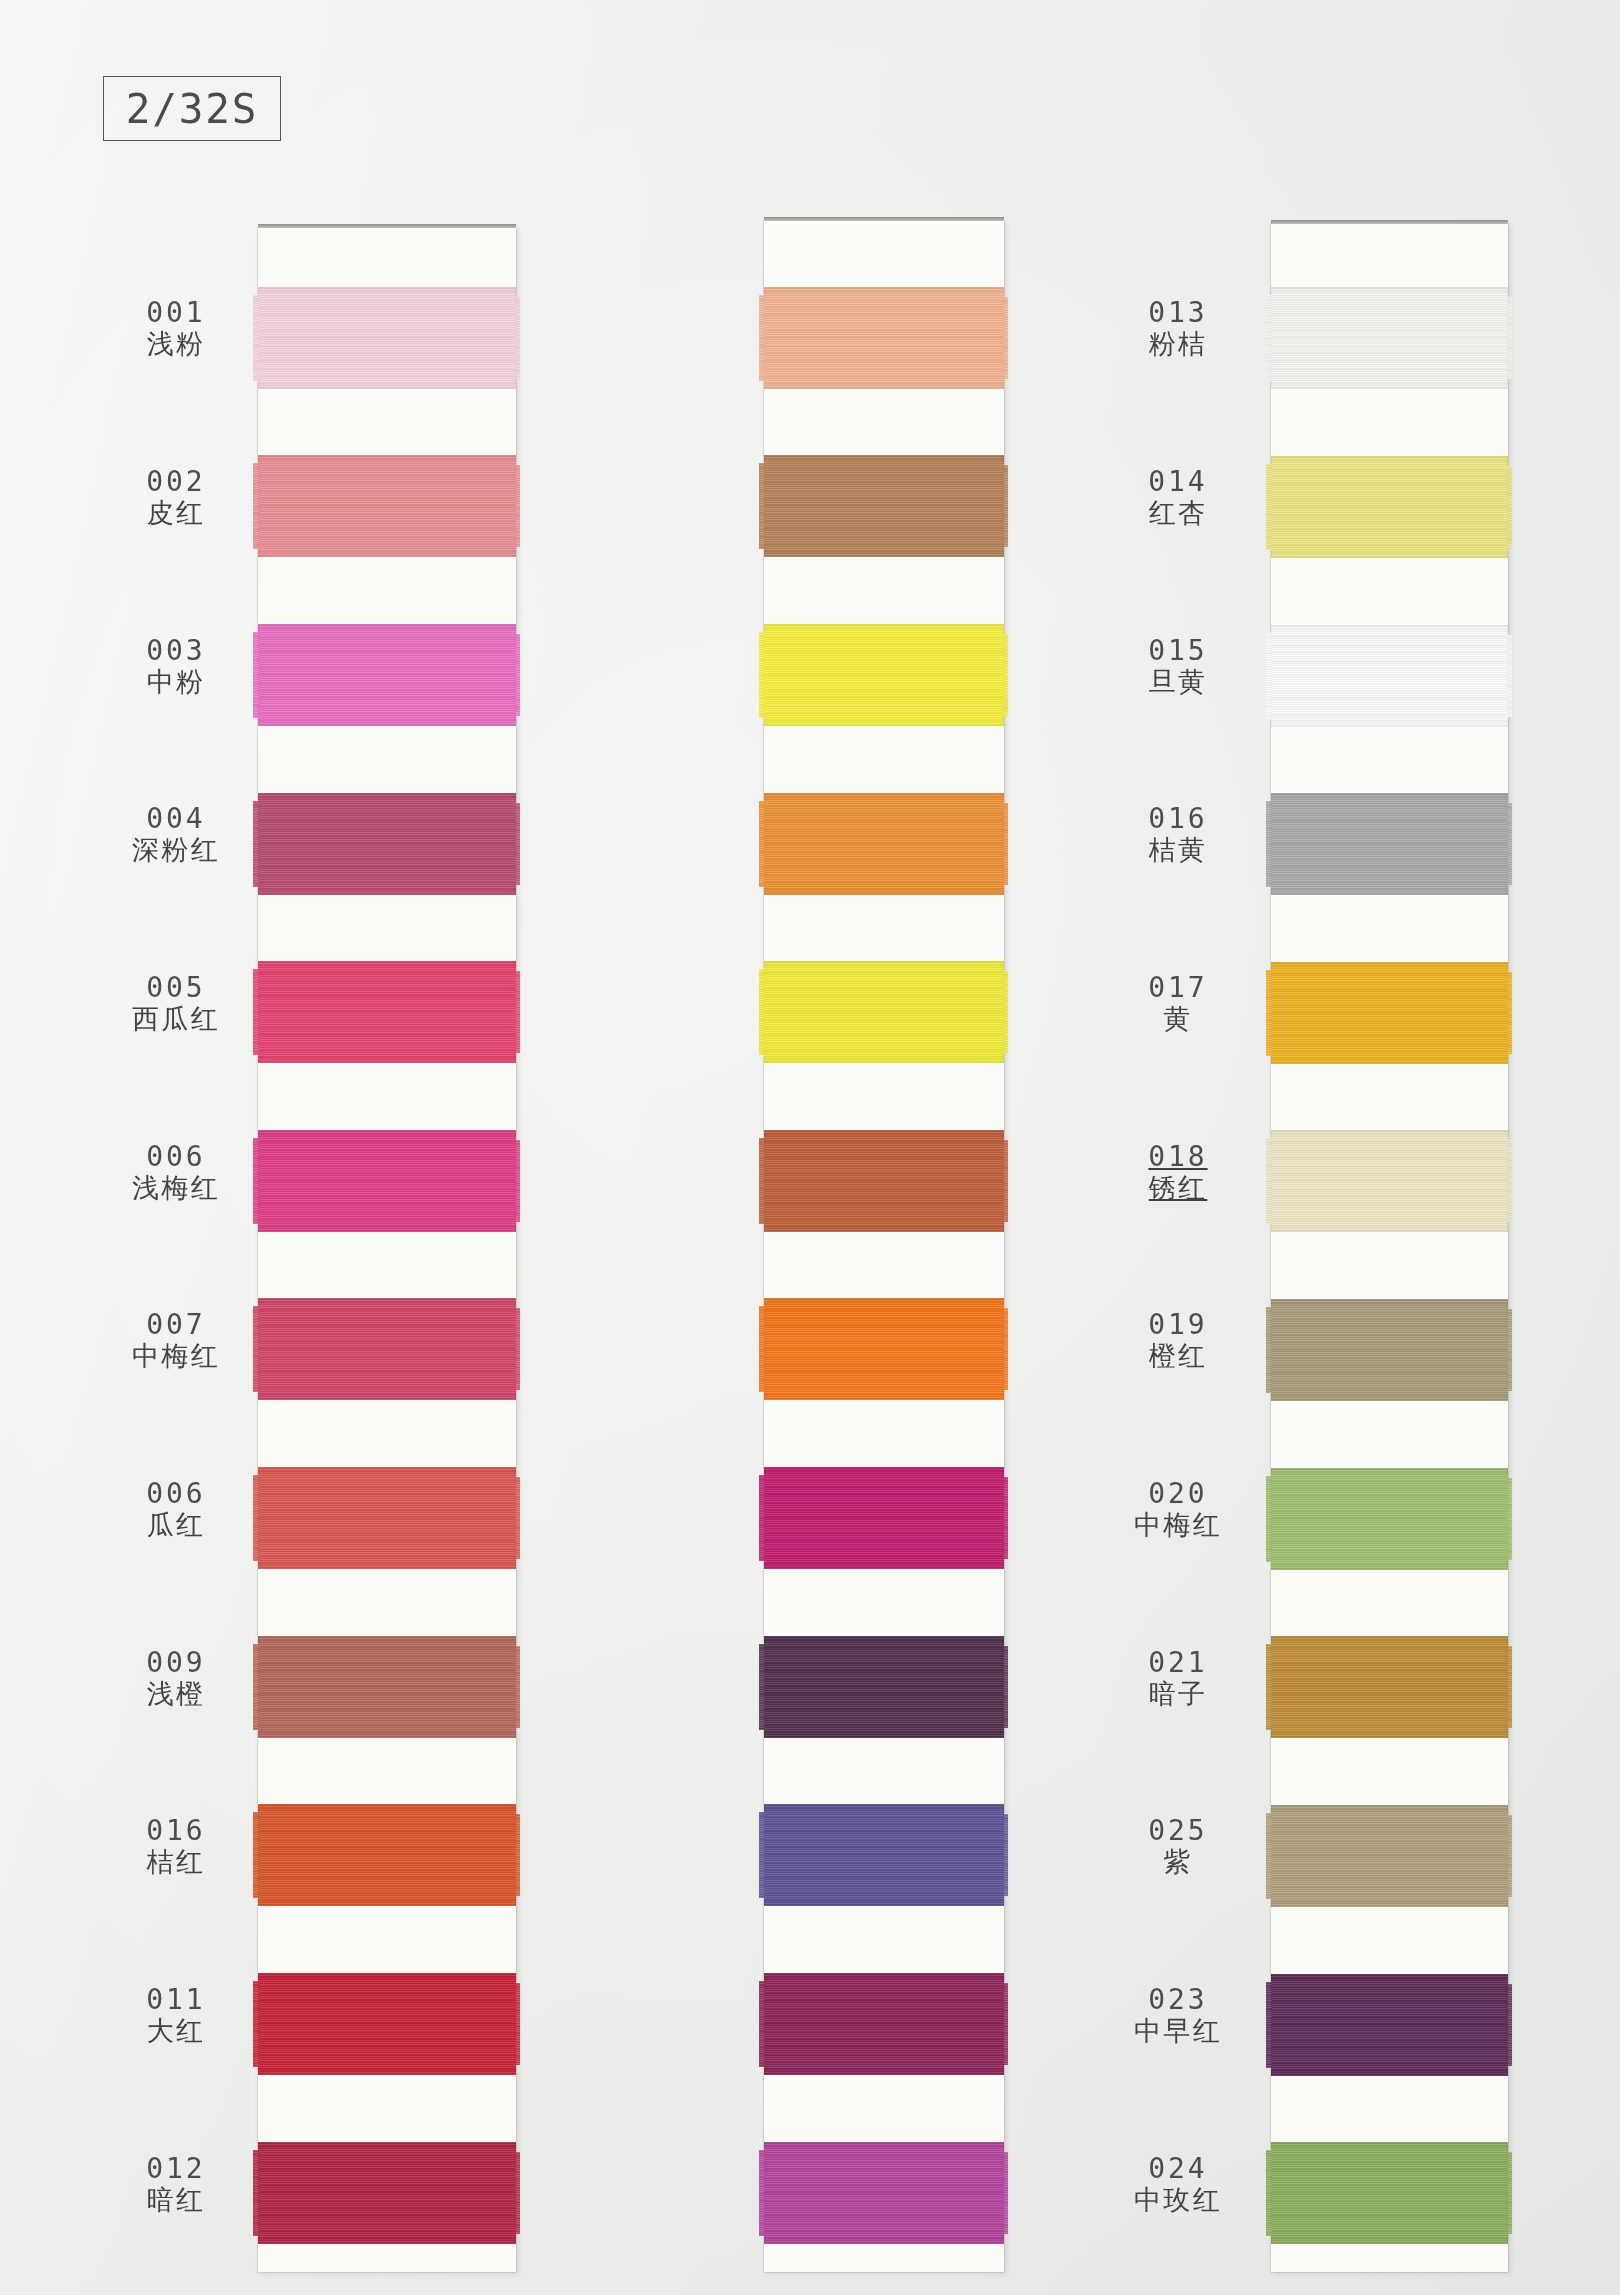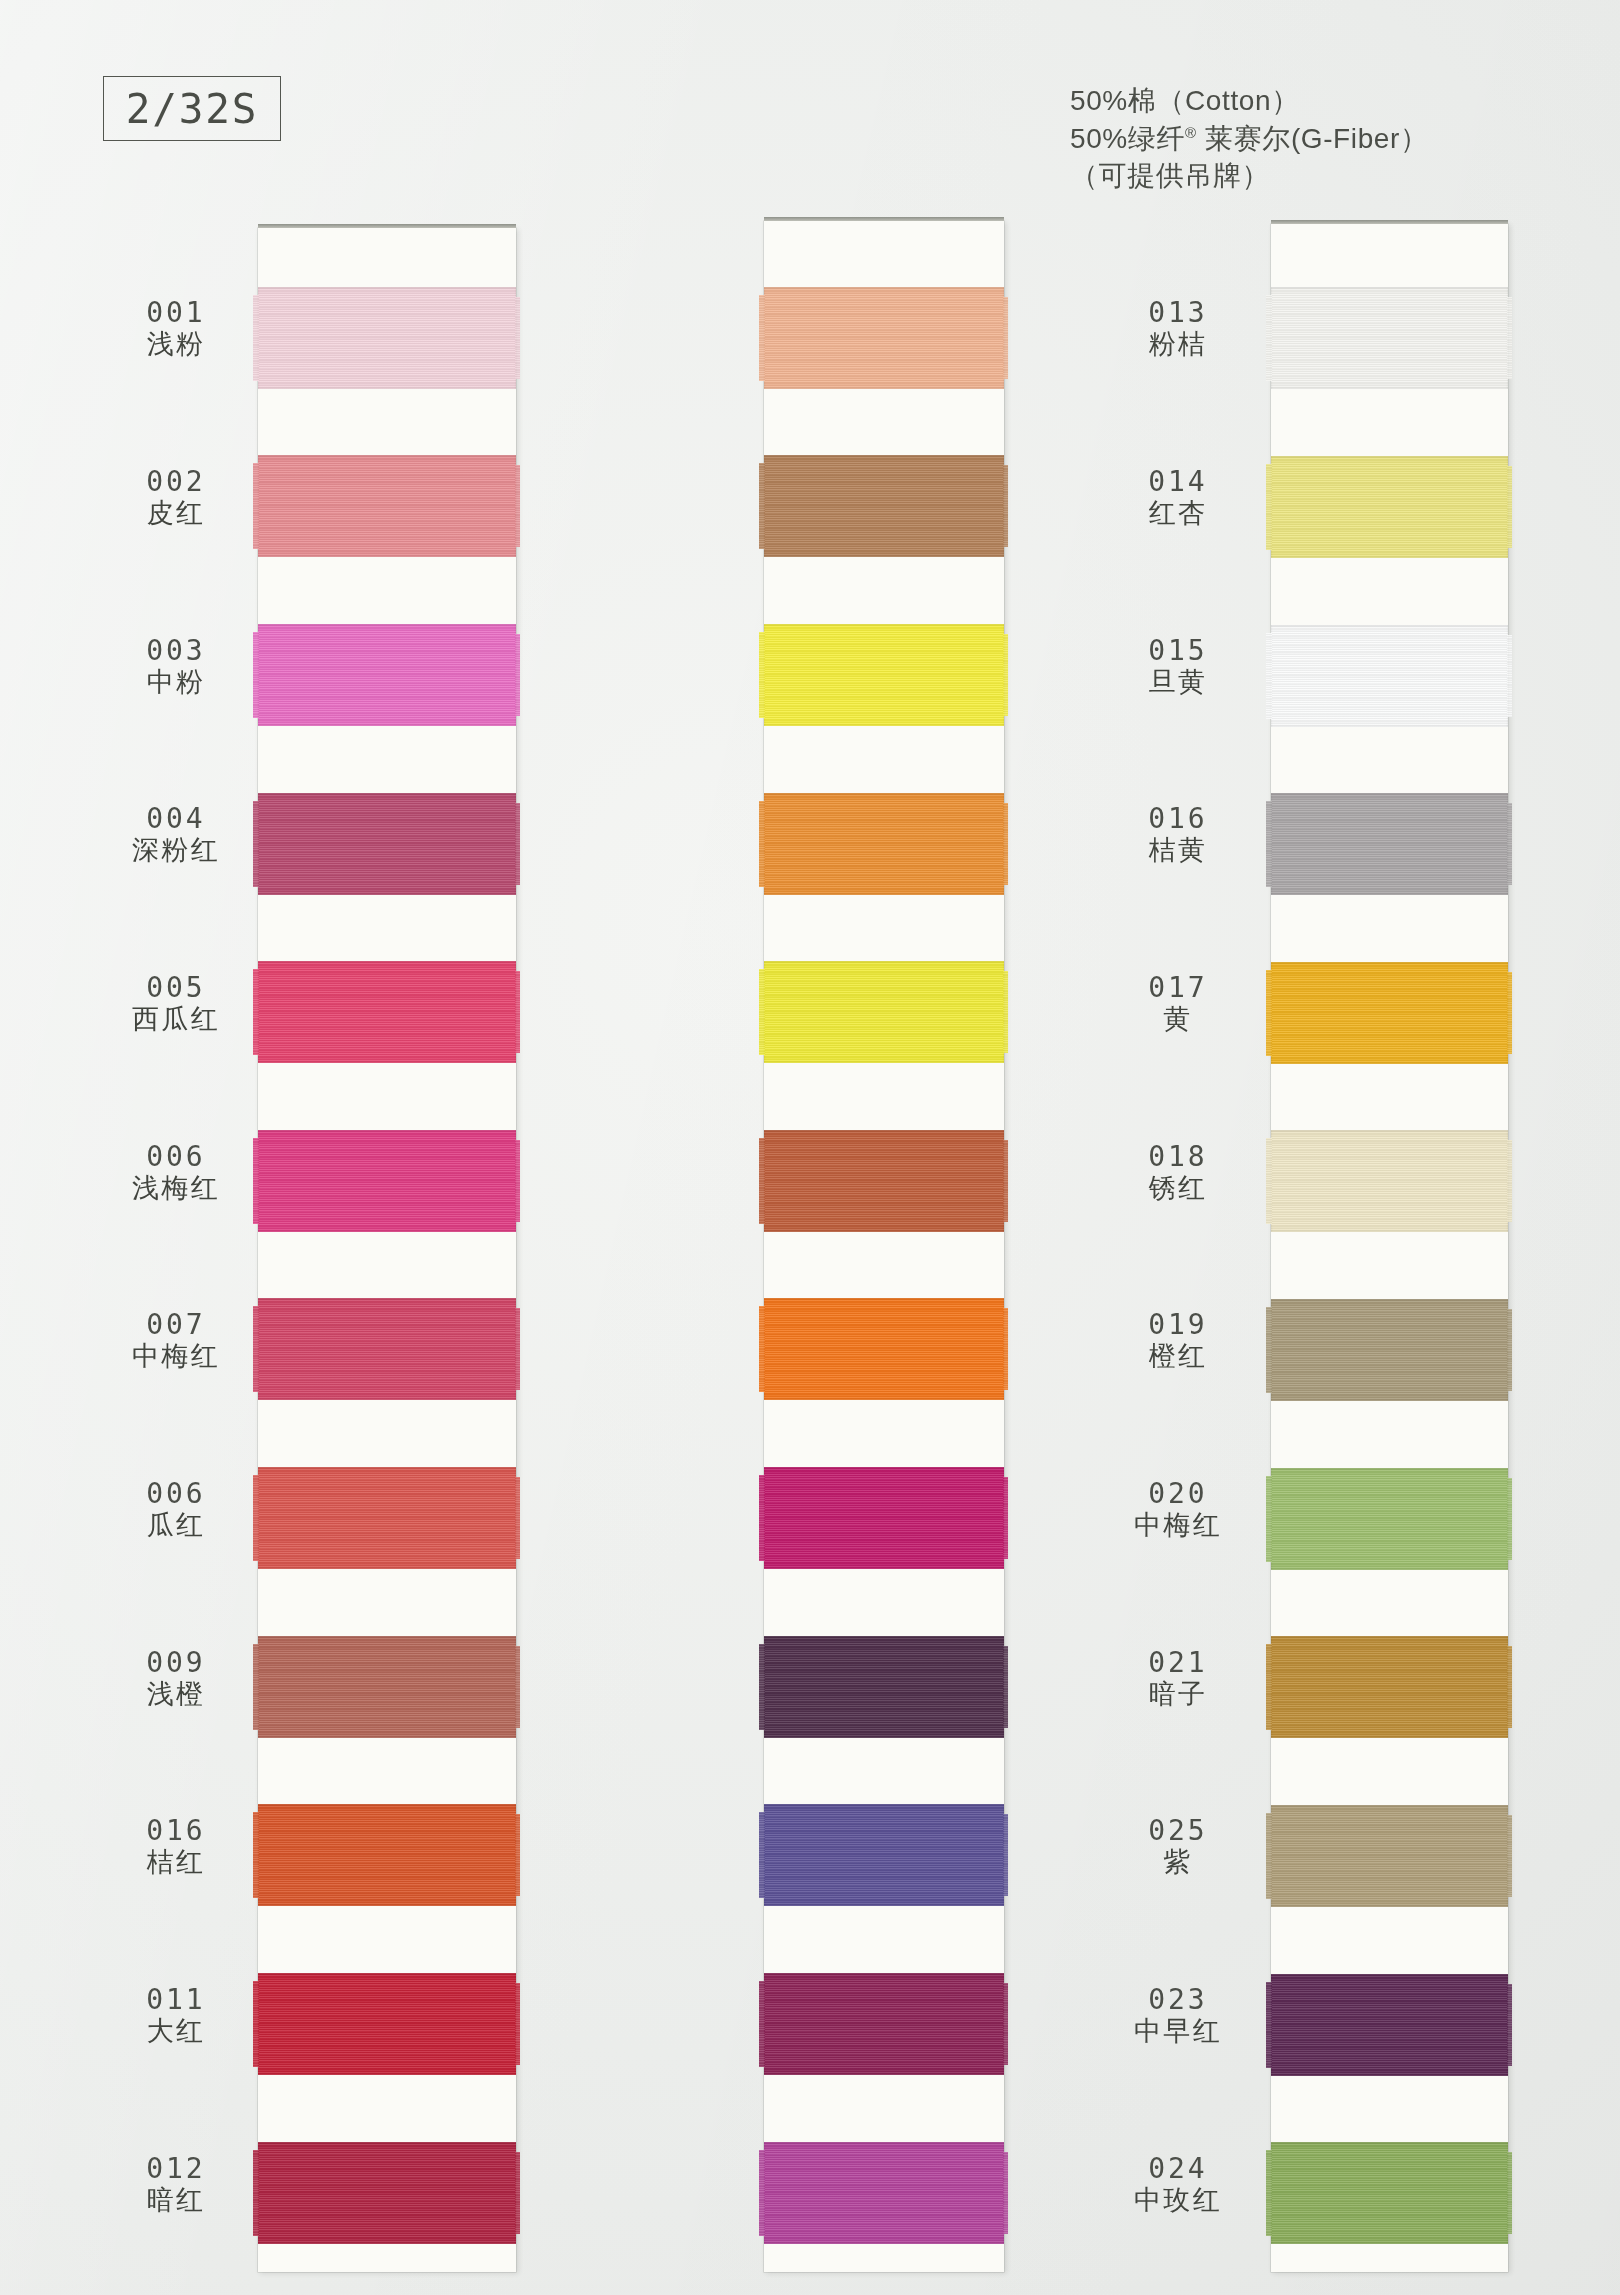--- a/index.html
+++ b/index.html
@@ -94,25 +94,20 @@
   #col2 .lbl{left:585px;}
 </style>
 </head>
 <body>
 
 <div class="paper"></div>
 
 <div class="header">
   <div class="code-box">
     <span>2/32S</span>
-  </div>
-  <div class="comp">
-    <div>50%棉（Cotton）</div>
-    <div><span>50%绿纤</span><span class="reg">®</span><span> 莱赛尔(G-Fiber）</span></div>
-    <div>（可提供吊牌）</div>
   </div>
 </div>
 
 <div class="col" id="col1">
     <div class="lbl" style="top: 297px;">
       <span class="num">001</span>
       <span class="nm">浅粉</span>
     </div>
     <div class="lbl" style="top: 466px;">
       <span class="num">002</span>
@@ -188,21 +183,21 @@
       <span class="nm">旦黄</span>
     </div>
     <div class="lbl" style="top: 803px;">
       <span class="num">016</span>
       <span class="nm">桔黄</span>
     </div>
     <div class="lbl" style="top: 972px;">
       <span class="num">017</span>
       <span class="nm">黄</span>
     </div>
-    <div class="lbl" style="top: 1141px;">
+    <div class="lbl" style="top: 1141px; text-decoration: underline;">
       <span class="num">018</span>
       <span class="nm">锈红</span>
     </div>
     <div class="lbl" style="top: 1309px;">
       <span class="num">019</span>
       <span class="nm">橙红</span>
     </div>
     <div class="lbl" style="top: 1478px;">
       <span class="num">020</span>
       <span class="nm">中梅红</span>

